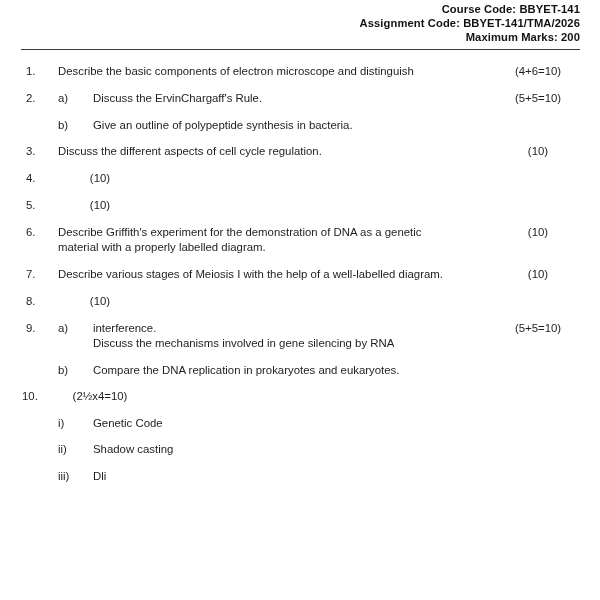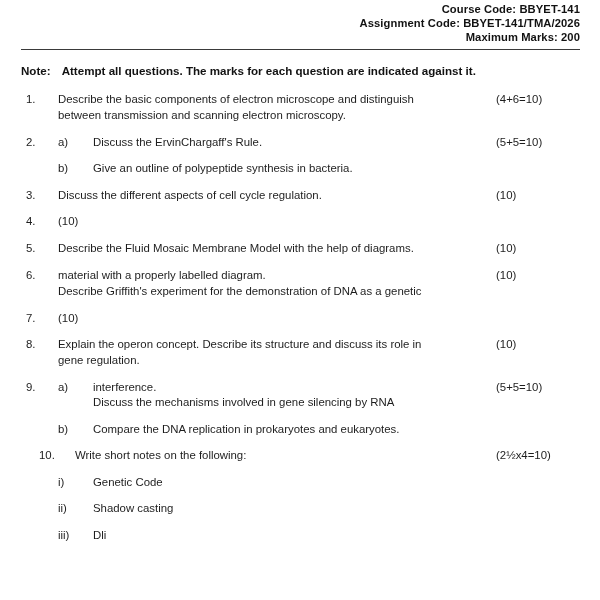--- a/index.html
+++ b/index.html
@@ -79,37 +79,36 @@
     margin-bottom: 11px;
   }
   .q-num {
     flex: 0 0 38px;
     text-align: left;
     padding-left: 6px;
     box-sizing: border-box;
   }
   .q-num.wide {
     padding-left: 2px;
-    margin-left: 17px;
   }
   .q-sublabel {
     flex: 0 0 35px;
     box-sizing: border-box;
   }
   .q-body {
     flex: 1 1 auto;
     padding-right: 8px;
     max-width: 437px;
   }
   .q-body .line {
     display: block;
   }
   .q-marks {
     flex: 0 0 84px;
-    text-align: left;
+    text-align: center;
     white-space: nowrap;
   }
   .q-marks.empty {
     visibility: hidden;
   }
   
   .indent-1 .q-num {
     visibility: hidden;
   }
 </style>
@@ -119,31 +118,26 @@
 <div class="page">
 
   <div class="doc-header">
     <span class="hline">Course Code: BBYET-141</span>
     <span class="hline">Assignment Code: BBYET-141/TMA/2026</span>
     <span class="hline">Maximum Marks: 200</span>
   </div>
 
   <div class="rule"></div>
 
-  <div class="note">
-    <span class="note-label">Note:</span>
-    <span class="note-text">Attempt all questions. The marks for each question are indicated against it.</span>
-  </div>
 
   <div class="questions">
       <div class="q-row">
         <div class="q-num">1.</div>
         <div class="q-body">
           <span class="line">Describe the basic components of electron microscope and distinguish</span>
-          <span class="line">between transmission and scanning electron microscopy.</span>
         </div>
         <div class="q-marks">(4+6=10)</div>
       </div>
       <div class="q-row sub-row">
         <div class="q-num">2.</div>
         <div class="q-sublabel">a)</div>
         <div class="q-body">
           <span class="line">Discuss the ErvinChargaff's Rule.</span>
         </div>
         <div class="q-marks">(5+5=10)</div>
@@ -162,43 +156,39 @@
           <span class="line">Discuss the different aspects of cell cycle regulation.</span>
         </div>
         <div class="q-marks">(10)</div>
       </div>
       <div class="q-row">
         <div class="q-num">4.</div>
         <div class="q-marks">(10)</div>
       </div>
       <div class="q-row">
         <div class="q-num">5.</div>
-        <div class="q-body">
-          <span class="line">Describe the Fluid Mosaic Membrane Model with the help of diagrams.</span>
-        </div>
         <div class="q-marks">(10)</div>
       </div>
       <div class="q-row">
         <div class="q-num">6.</div>
         <div class="q-body">
+          <span class="line">Describe Griffith's experiment for the demonstration of DNA as a genetic</span>
           <span class="line">material with a properly labelled diagram.</span>
-          <span class="line">Describe Griffith's experiment for the demonstration of DNA as a genetic</span>
         </div>
         <div class="q-marks">(10)</div>
       </div>
       <div class="q-row">
         <div class="q-num">7.</div>
+        <div class="q-body">
+          <span class="line">Describe various stages of Meiosis I with the help of a well-labelled diagram.</span>
+        </div>
         <div class="q-marks">(10)</div>
       </div>
       <div class="q-row">
         <div class="q-num">8.</div>
-        <div class="q-body">
-          <span class="line">Explain the operon concept. Describe its structure and discuss its role in</span>
-          <span class="line">gene regulation.</span>
-        </div>
         <div class="q-marks">(10)</div>
       </div>
       <div class="q-row sub-row">
         <div class="q-num">9.</div>
         <div class="q-sublabel">a)</div>
         <div class="q-body">
           <span class="line">interference.</span>
           <span class="line">Discuss the mechanisms involved in gene silencing by RNA</span>
         </div>
         <div class="q-marks">(5+5=10)</div>
@@ -206,23 +196,20 @@
       <div class="q-row sub-row indent-1">
         <div class="q-num"></div>
         <div class="q-sublabel">b)</div>
         <div class="q-body">
           <span class="line">Compare the DNA replication in prokaryotes and eukaryotes.</span>
         </div>
         <div class="q-marks empty"></div>
       </div>
       <div class="q-row">
         <div class="q-num wide">10.</div>
-        <div class="q-body">
-          <span class="line">Write short notes on the following:</span>
-        </div>
         <div class="q-marks">(2½x4=10)</div>
       </div>
       <div class="q-row sub-row indent-1">
         <div class="q-num"></div>
         <div class="q-sublabel">i)</div>
         <div class="q-body">
           <span class="line">Genetic Code</span>
         </div>
         <div class="q-marks empty"></div>
       </div>

